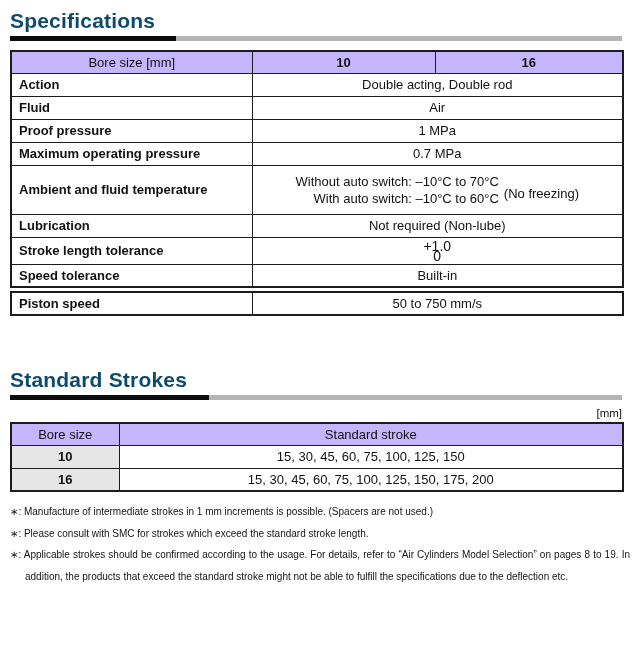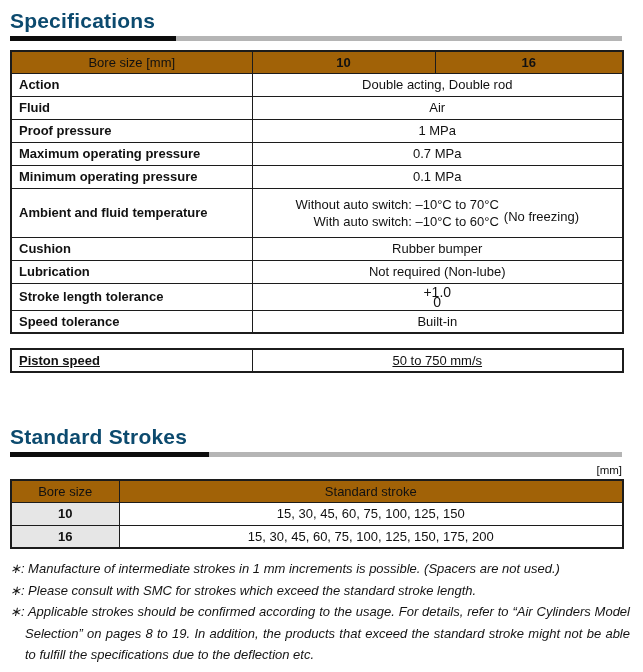--- a/index.html
+++ b/index.html
@@ -26,44 +26,44 @@
   table {
     border-collapse: collapse; table-layout: fixed; width: 612px;
     border: 2px solid #1c1c1c;
   }
   td {
     border: 1px solid #1c1c1c;
     font-size: 13px; height: 23px; padding: 0 4px;
     overflow: hidden; white-space: nowrap;
   }
   .spec-table { margin-top: 9px; }
-  .lower-table { margin-top: 14px; text-decoration: underline; }
+  .lower-table { margin-top: 3px; }
   td.label { font-weight: bold; text-align: left; padding-left: 7px; }
   td.center { text-align: center; }
-  tr.header-row td { background: #a16207; height: 22px; text-align: center; }
+  tr.header-row td { background: #c4b5fd; height: 22px; text-align: center; }
   tr.header-row td.col-head { font-weight: bold; }
   tr.temp-row td { height: 49px; }
   .temp-wrap { display: flex; align-items: center; justify-content: center; gap: 5px; }
   .temp-lines { text-align: right; line-height: 17px; }
   .temp-note { padding-top: 8px; }
   tr.tol-row td { height: 27px; }
   .tol { font-size: 14px; line-height: 10px; text-align: center; }
 
   
   .strokes-section { margin-top: 51px; }
   .unit-label { text-align: right; font-size: 11.5px; margin: 7px 1px 3px 0; width: 612px; }
   .strokes-table tr.header-row td { font-weight: normal; }
   td.bore-cell { background: #e6e6e6; font-weight: bold; text-align: center; }
 
   
   .footnotes { margin-top: 9px; width: 620px; }
   .footnote {
-    font-size: 13px; line-height: 21.6px;
+    font-size: 10px; line-height: 21.6px;
     padding-left: 15px; text-indent: -15px;
-    text-align: justify; color: #141414; font-style: italic;
+    text-align: justify; color: #141414;
   }
 </style>
 </head>
 <body>
 
 <div class="page">
 
   <div>
     <div class="section-title">Specifications</div>
     <div class="rule rule-spec">
@@ -92,39 +92,31 @@
           <td class="center" colspan="2">Air</td>
         </tr>
         <tr>
           <td class="label">Proof pressure</td>
           <td class="center" colspan="2">1 MPa</td>
         </tr>
         <tr>
           <td class="label">Maximum operating pressure</td>
           <td class="center" colspan="2">0.7 MPa</td>
         </tr>
-        <tr>
-          <td class="label">Minimum operating pressure</td>
-          <td class="center" colspan="2">0.1 MPa</td>
-        </tr>
         <tr class="temp-row">
           <td class="label">Ambient and fluid temperature</td>
           <td class="center" colspan="2">
             <div class="temp-wrap">
               <div class="temp-lines">
                 <div>Without auto switch: –10°C to 70°C</div>
                 <div>With auto switch: –10°C to 60°C</div>
               </div>
               <div class="temp-note">(No freezing)</div>
             </div>
           </td>
-        </tr>
-        <tr>
-          <td class="label">Cushion</td>
-          <td class="center" colspan="2">Rubber bumper</td>
         </tr>
         <tr>
           <td class="label">Lubrication</td>
           <td class="center" colspan="2">Not required (Non-lube)</td>
         </tr>
         <tr class="tol-row">
           <td class="label">Stroke length tolerance</td>
           <td class="center" colspan="2">
             <div class="tol">
               <div>+1.0</div>

